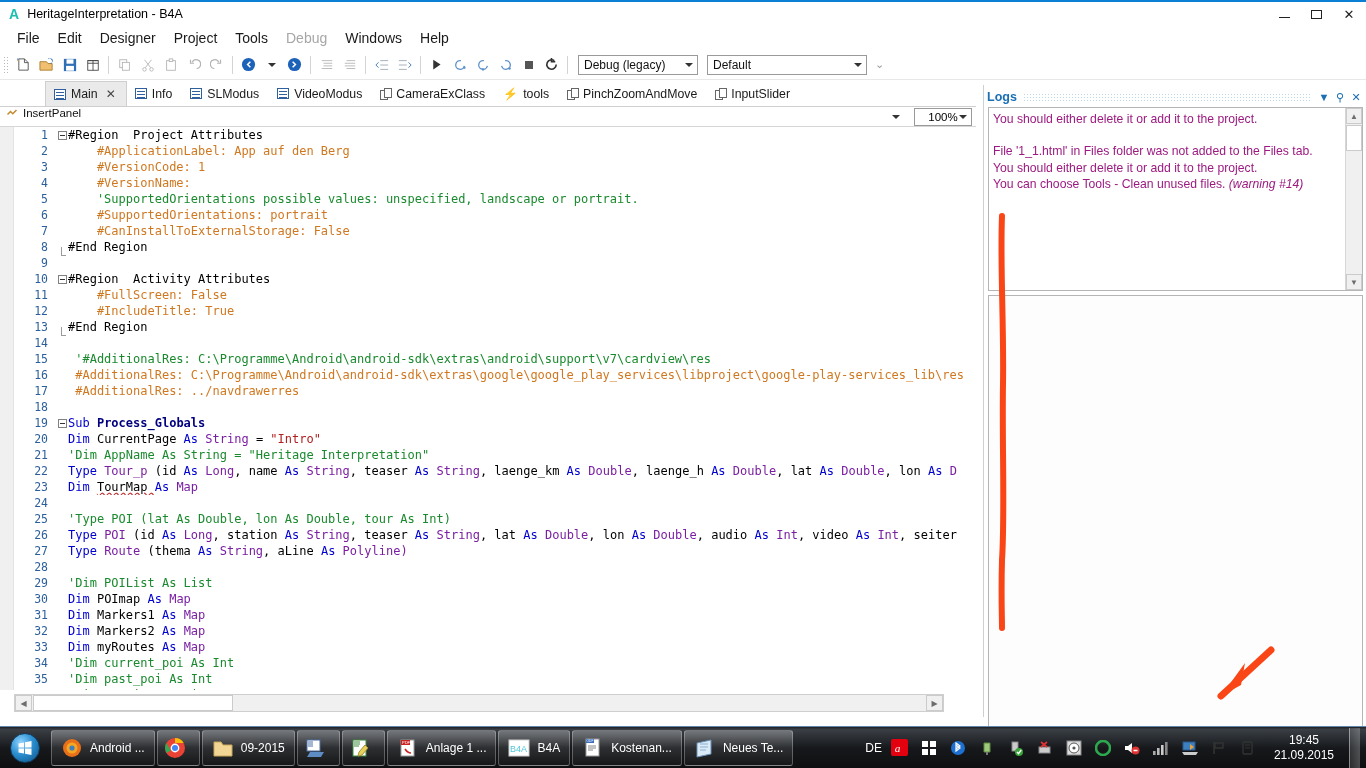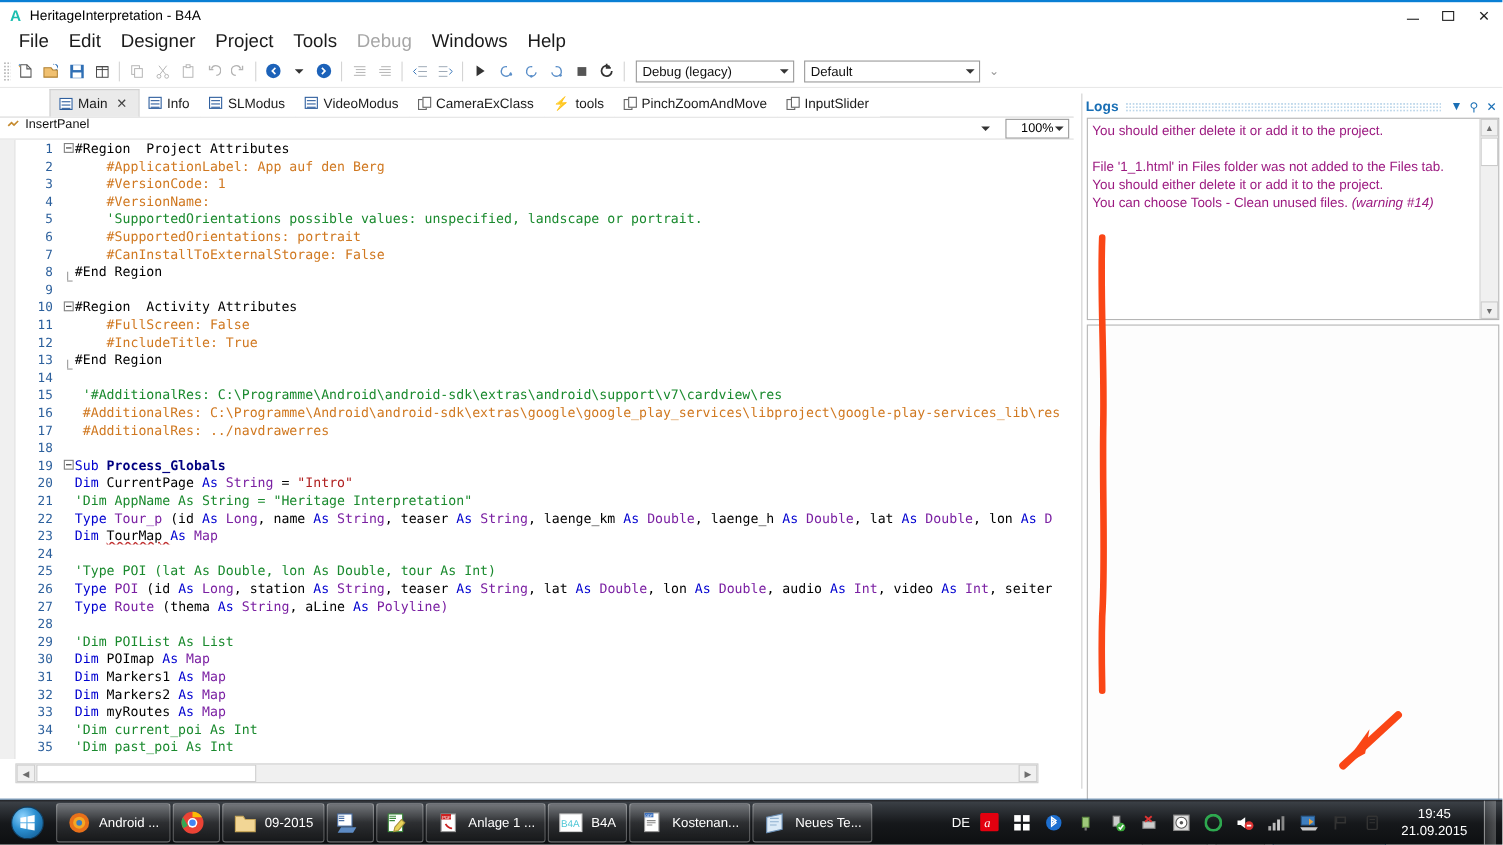--- a/index.html
+++ b/index.html
@@ -37,21 +37,21 @@
   .wbtn:last-child { width: 34px; }
   .glyph-min { display:block; width: 11px; height: 1px; background: #222; margin-top: 7px;}
   .glyph-max { display:block; width: 11px; height: 9px; border: 1px solid #222; }
   .glyph-close { font-size: 13px; line-height: 1; }
 
   
   .menubar {
     position: absolute; left: 0; top: 26px; width: 1366px; height: 24px;
     background: #ffffff; display: flex; align-items: center; padding-left: 8px;
   }
-  .menuitem { padding: 3px 9px; font-size: 17px; color: #1a1a1a; }
+  .menuitem { padding: 3px 9px; font-size: 14px; color: #1a1a1a; }
   .menuitem.disabled { color: #a6a6a6; }
 
   
   .toolbar {
     position: absolute; left: 0; top: 50px; width: 1366px; height: 30px;
     background: #ffffff; display: flex; align-items: center;
     border-bottom: 1px solid #e8e8e8;
   }
   .grip { width: 7px; height: 18px; margin: 0 2px 0 3px;
     background-image: radial-gradient(#b9b9b9 40%, transparent 41%);
@@ -67,21 +67,21 @@
   .combo {
     height: 20px; border: 1px solid #9a9a9a; background: #fff;
     display: flex; align-items: center; font-size: 12px; color: #111;
     padding-left: 5px; position: relative;
   }
   .combo .arrow {
     position: absolute; right: 4px; top: 50%; transform: translateY(-50%);
     width: 0; height: 0; border-left: 4px solid transparent; border-right: 4px solid transparent;
     border-top: 4px solid #333;
   }
-  .combo-debug { width: 144px; margin-left: 6px; }
+  .combo-debug { width: 120px; margin-left: 6px; }
   .combo-default { width: 160px; margin-left: 9px; }
   .tb-overflow { color:#9a9a9a; font-size: 11px; margin-left:8px; }
 
   
   .tabstrip {
     position: absolute; left: 0; top: 81px; width: 976px; height: 26px;
     background: #ffffff; display: flex; align-items: flex-end;
     border-bottom: 1px solid #cfcfcf;
   }
   .tab {

